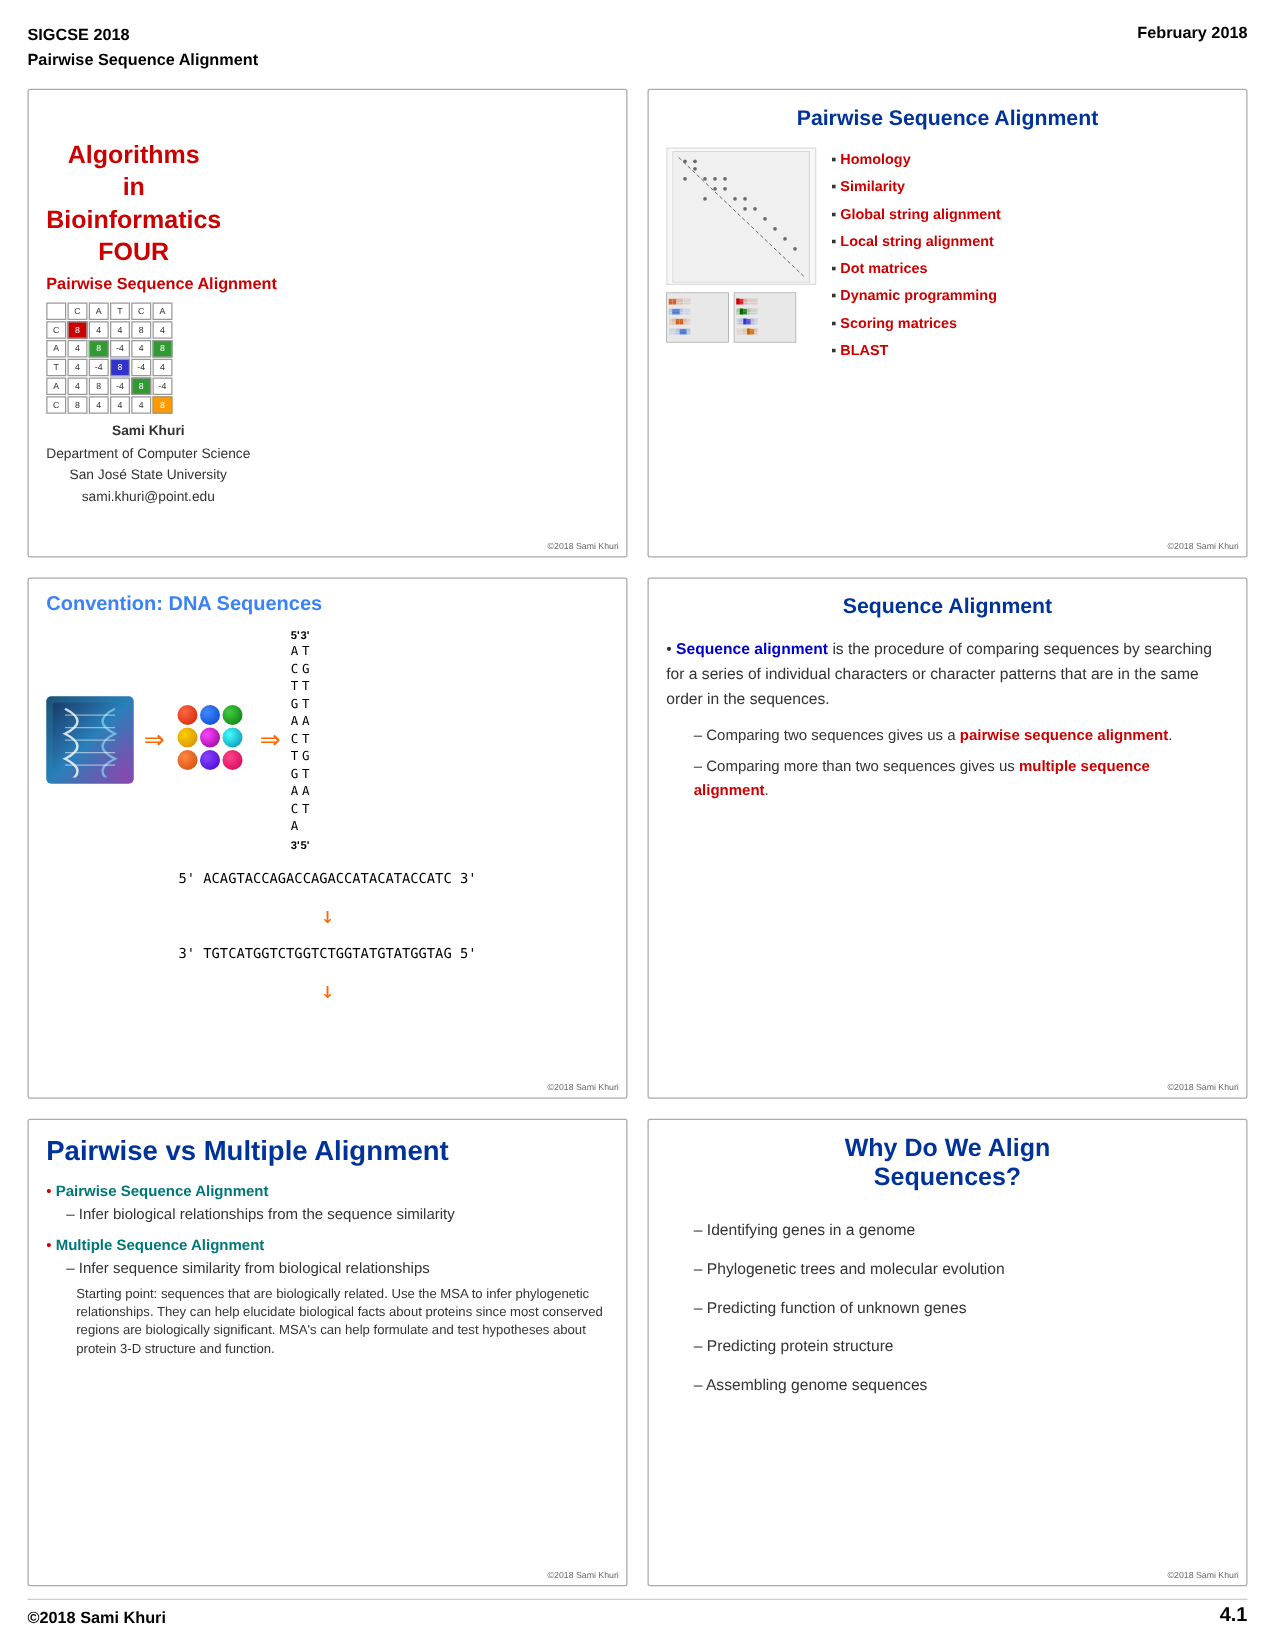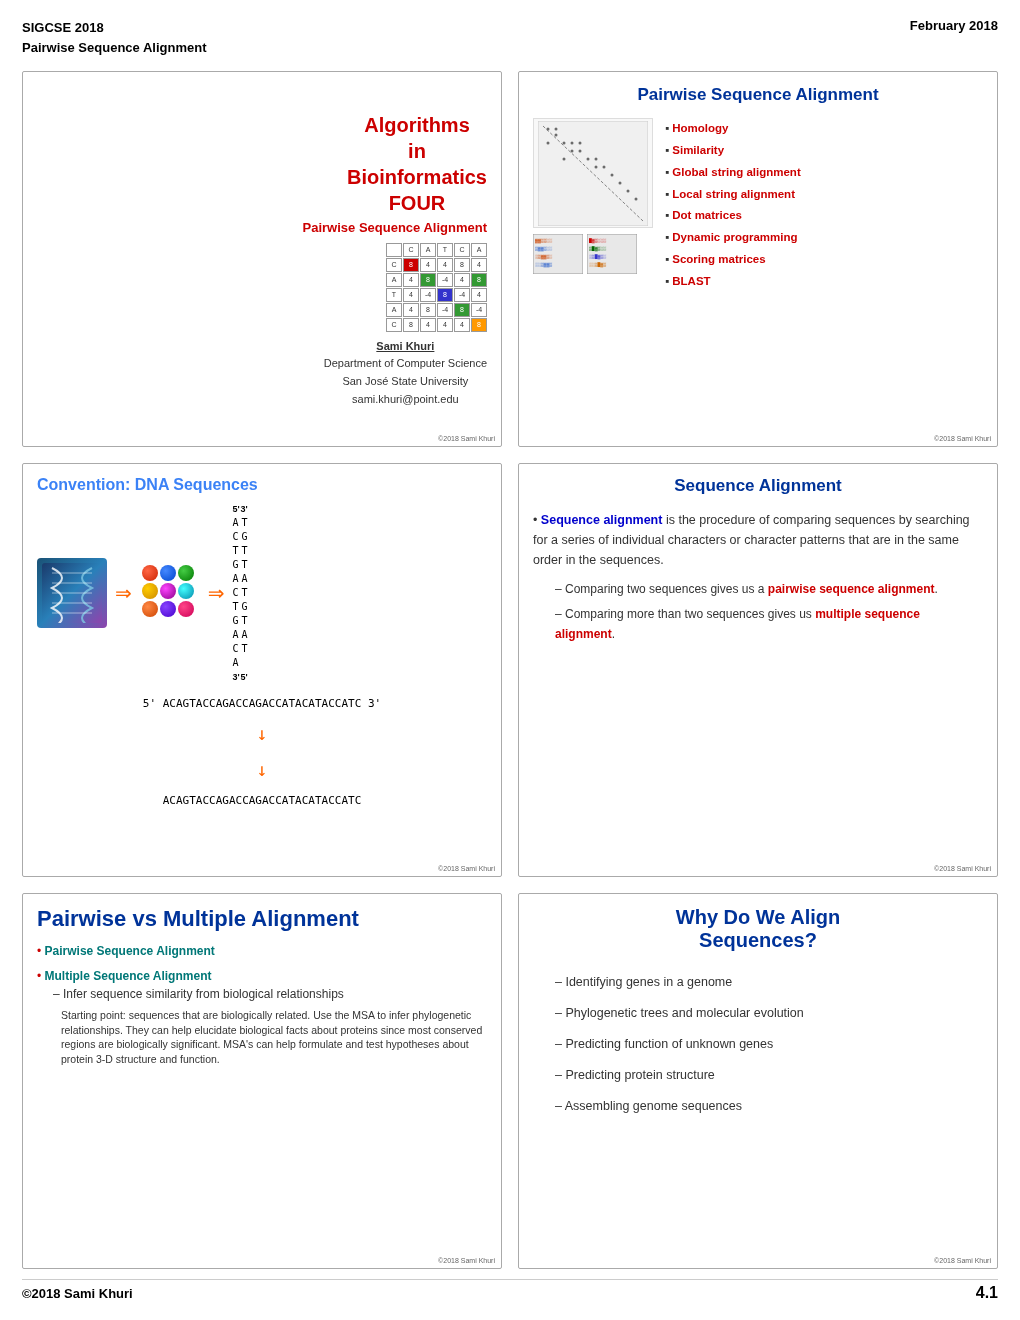--- a/index.html
+++ b/index.html
@@ -62,21 +62,21 @@
     }
     .footer-right {
       font-size: 16px;
       font-weight: bold;
     }
 
     
     .slide-1 {
       display: flex;
       flex-direction: column;
-      align-items: flex-end;
+      align-items: flex-start;
       justify-content: center;
       text-align: center;
       min-height: 280px;
     }
     .slide-1-title {
       font-size: 20px;
       font-weight: bold;
       color: #cc0000;
       line-height: 1.3;
       margin-bottom: 4px;
@@ -369,21 +369,21 @@
             <div class="mini-cell cell-empty" style="font-size:7px;">C</div>
             <div class="mini-cell cell-empty" style="font-size:7px;">8</div>
             <div class="mini-cell cell-empty" style="font-size:7px;">4</div>
             <div class="mini-cell cell-empty" style="font-size:7px;">4</div>
             <div class="mini-cell cell-empty" style="font-size:7px;">4</div>
             <div class="mini-cell cell-orange" style="font-size:7px;">8</div>
           </div>
         </div>
       </div>
       <div class="slide-1-author">
-        <div style="font-weight:bold;text-decoration:underline;">Sami Khuri</div>
+        <div style="font-weight:bold;">Sami Khuri</div>
         <div>Department of Computer Science</div>
         <div>San José State University</div>
         <div>sami.khuri@point.edu</div>
       </div>
       <div class="copyright">©2018 Sami Khuri</div>
     </div>
 
     <div class="slide slide-2">
       <div class="slide-2-title">
         <div>Pairwise Sequence Alignment</div>
@@ -529,22 +529,22 @@
             <div style="display:flex;justify-content:space-between;font-size:9px;font-weight:bold;margin-top:2px;">
               <span>3'</span>
               <span>5'</span>
             </div>
           </div>
         </div>
       </div>
       <div class="dna-seq-bottom">
         <div>5'  ACAGTACCAGACCAGACCATACATACCATC  3'</div>
         <div class="arrow-down">↓</div>
+        <div>3'  TGTCATGGTCTGGTCTGGTATGTATGGTAG  5'</div>
         <div class="arrow-down">↓</div>
-        <div>ACAGTACCAGACCAGACCATACATACCATC</div>
       </div>
       <div class="copyright">©2018 Sami Khuri</div>
     </div>
 
     <div class="slide slide-4">
       <div class="slide-4-title">Sequence Alignment</div>
       <div class="slide-4-body">
         <div class="bullet-main">
           <span class="highlight-blue">Sequence alignment</span>
           <span> is the procedure of comparing sequences by searching for a series of individual characters or character patterns that are in the same order in the sequences.</span>
@@ -558,20 +558,23 @@
       </div>
       <div class="copyright">©2018 Sami Khuri</div>
     </div>
 
     <div class="slide slide-5">
       <div class="slide-5-title">Pairwise vs Multiple Alignment</div>
       <div class="slide-5-body">
         <div style="margin-bottom:6px;">
           <span style="color:#cc0000;">•</span>
           <span class="bullet-teal">Pairwise Sequence Alignment</span>
+          <div class="indent-1">
+            <span style="color:#333;">– </span><span>Infer biological relationships from the sequence similarity</span>
+          </div>
         </div>
         <div style="margin-bottom:6px;">
           <span style="color:#cc0000;">•</span>
           <span class="bullet-teal">Multiple Sequence Alignment</span>
           <div class="indent-1">
             <span style="color:#333;">– </span><span>Infer sequence similarity from biological relationships</span>
           </div>
           <div class="indent-2 small-text">Starting point: sequences that are biologically related. Use the MSA to infer phylogenetic relationships. They can help elucidate biological facts about proteins since most conserved regions are biologically significant. MSA's can help formulate and test hypotheses about protein 3-D structure and function.</div>
         </div>
       </div>

